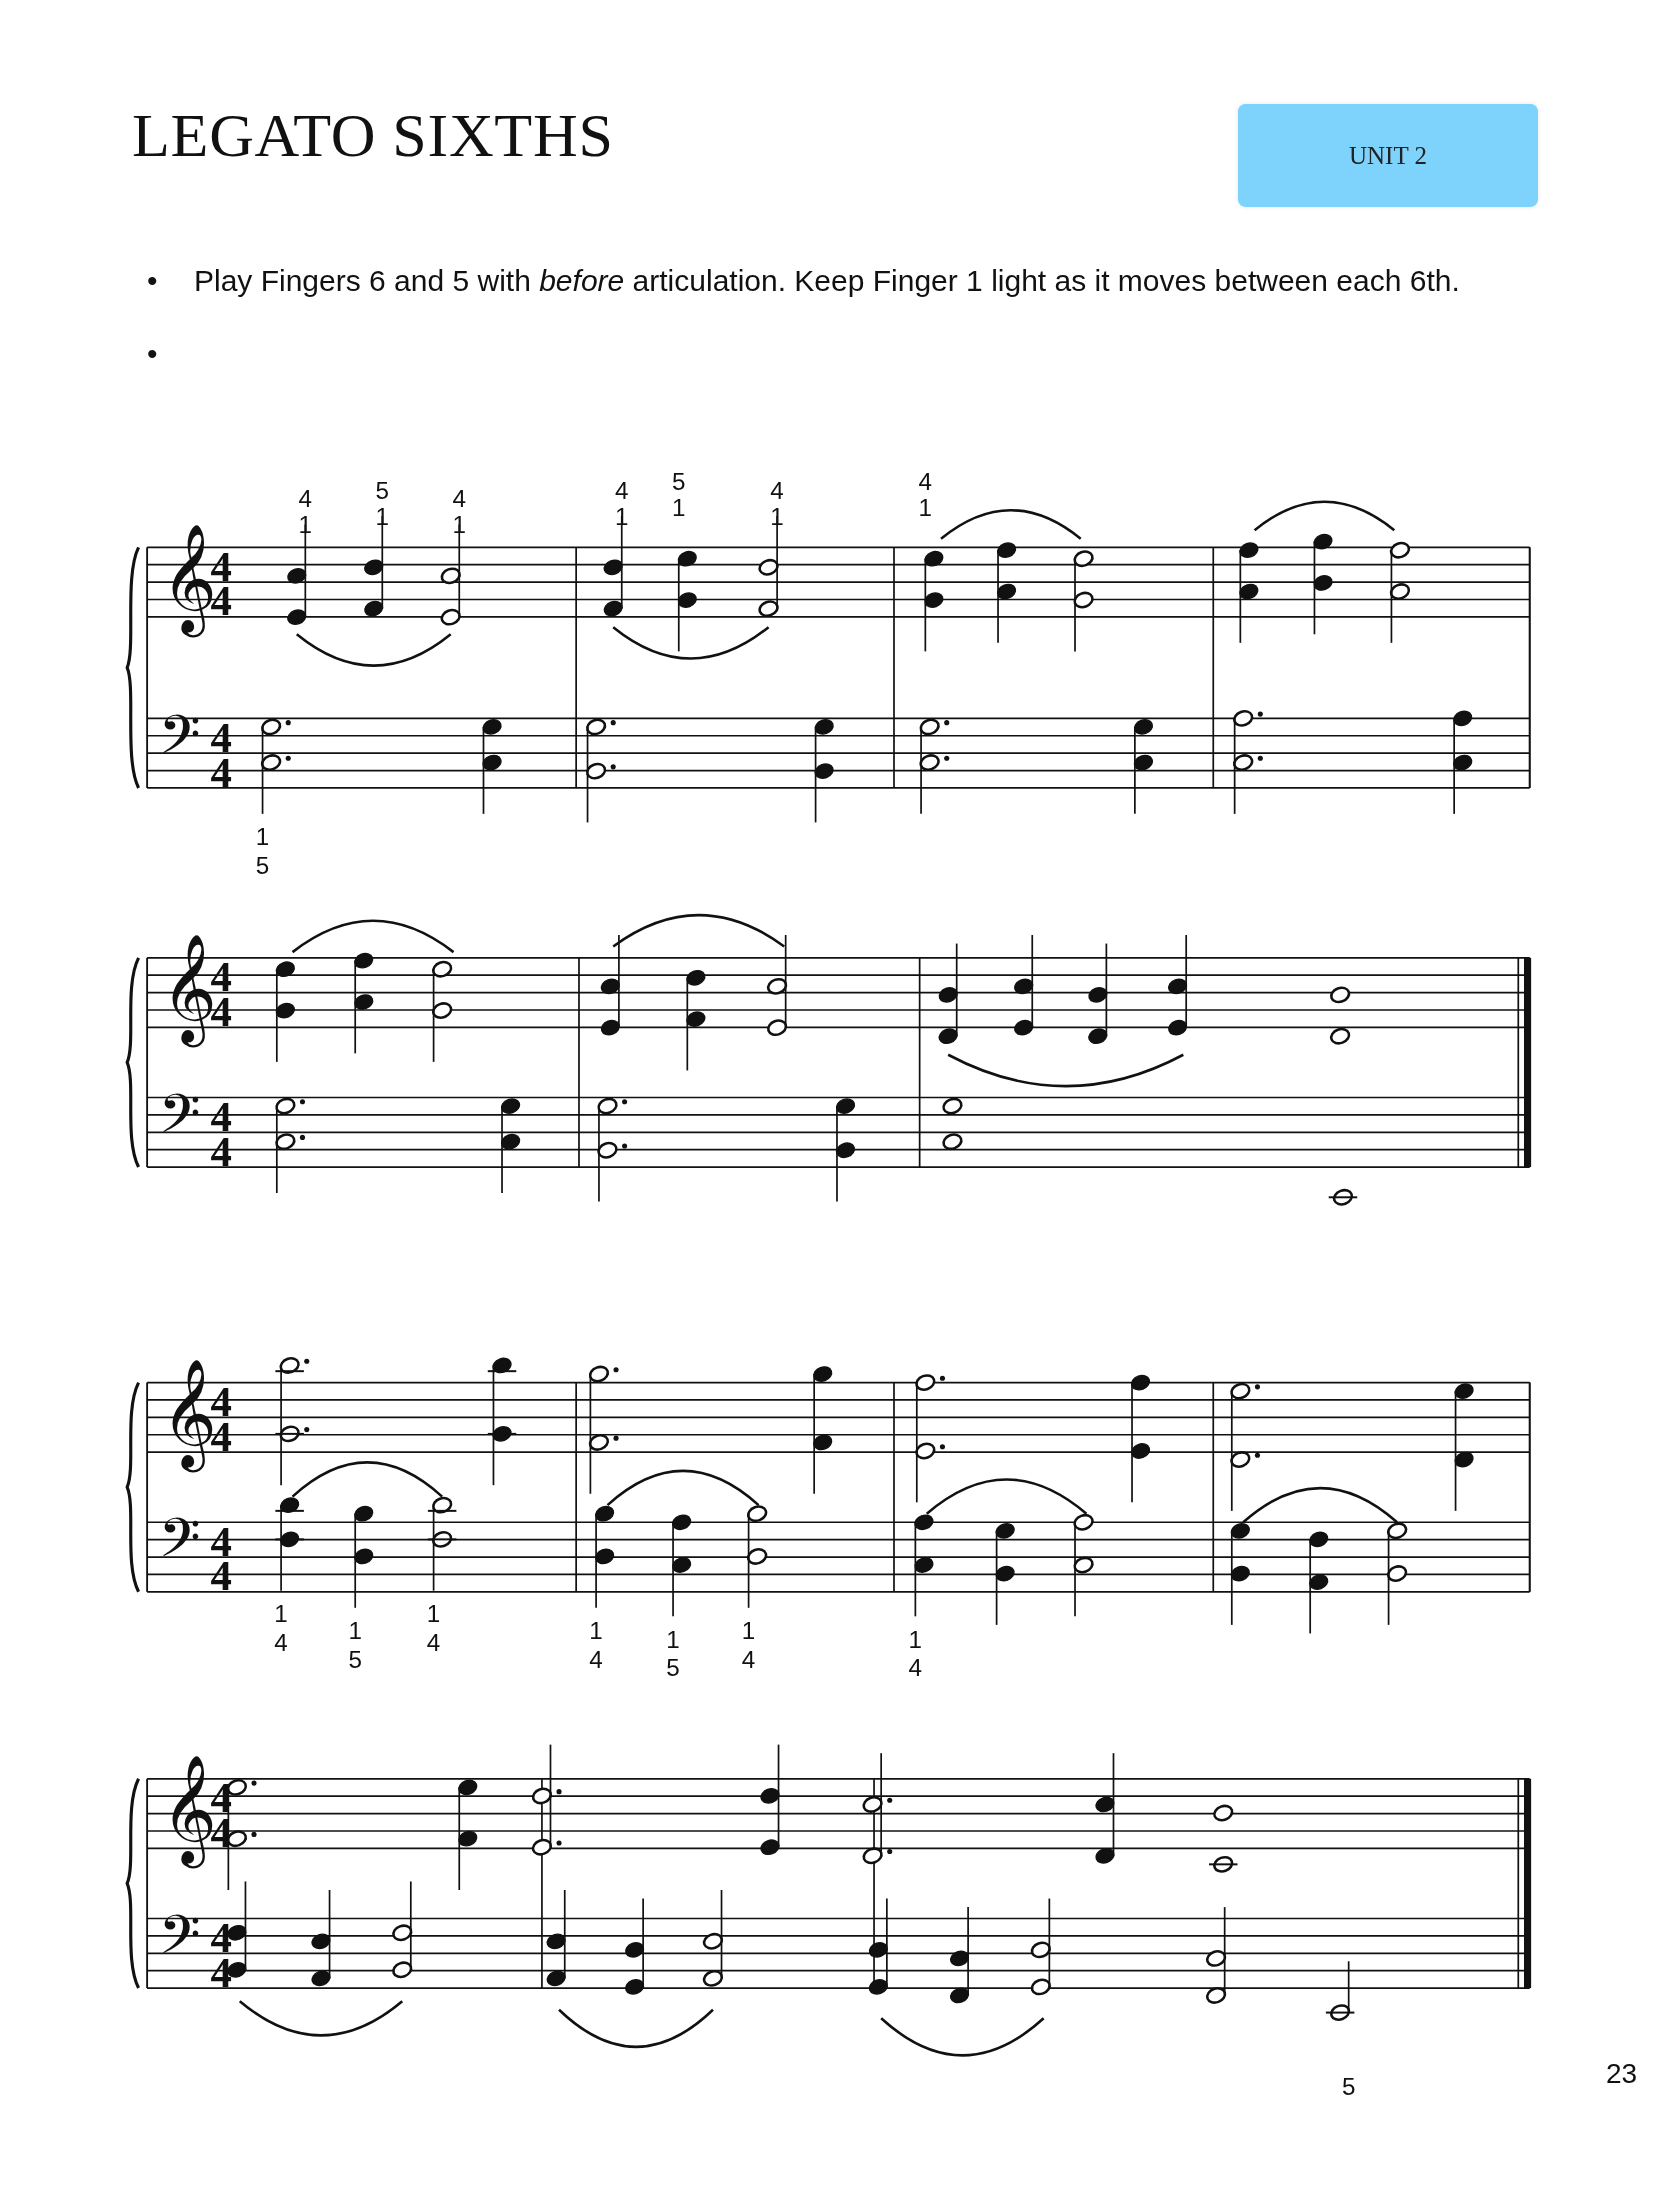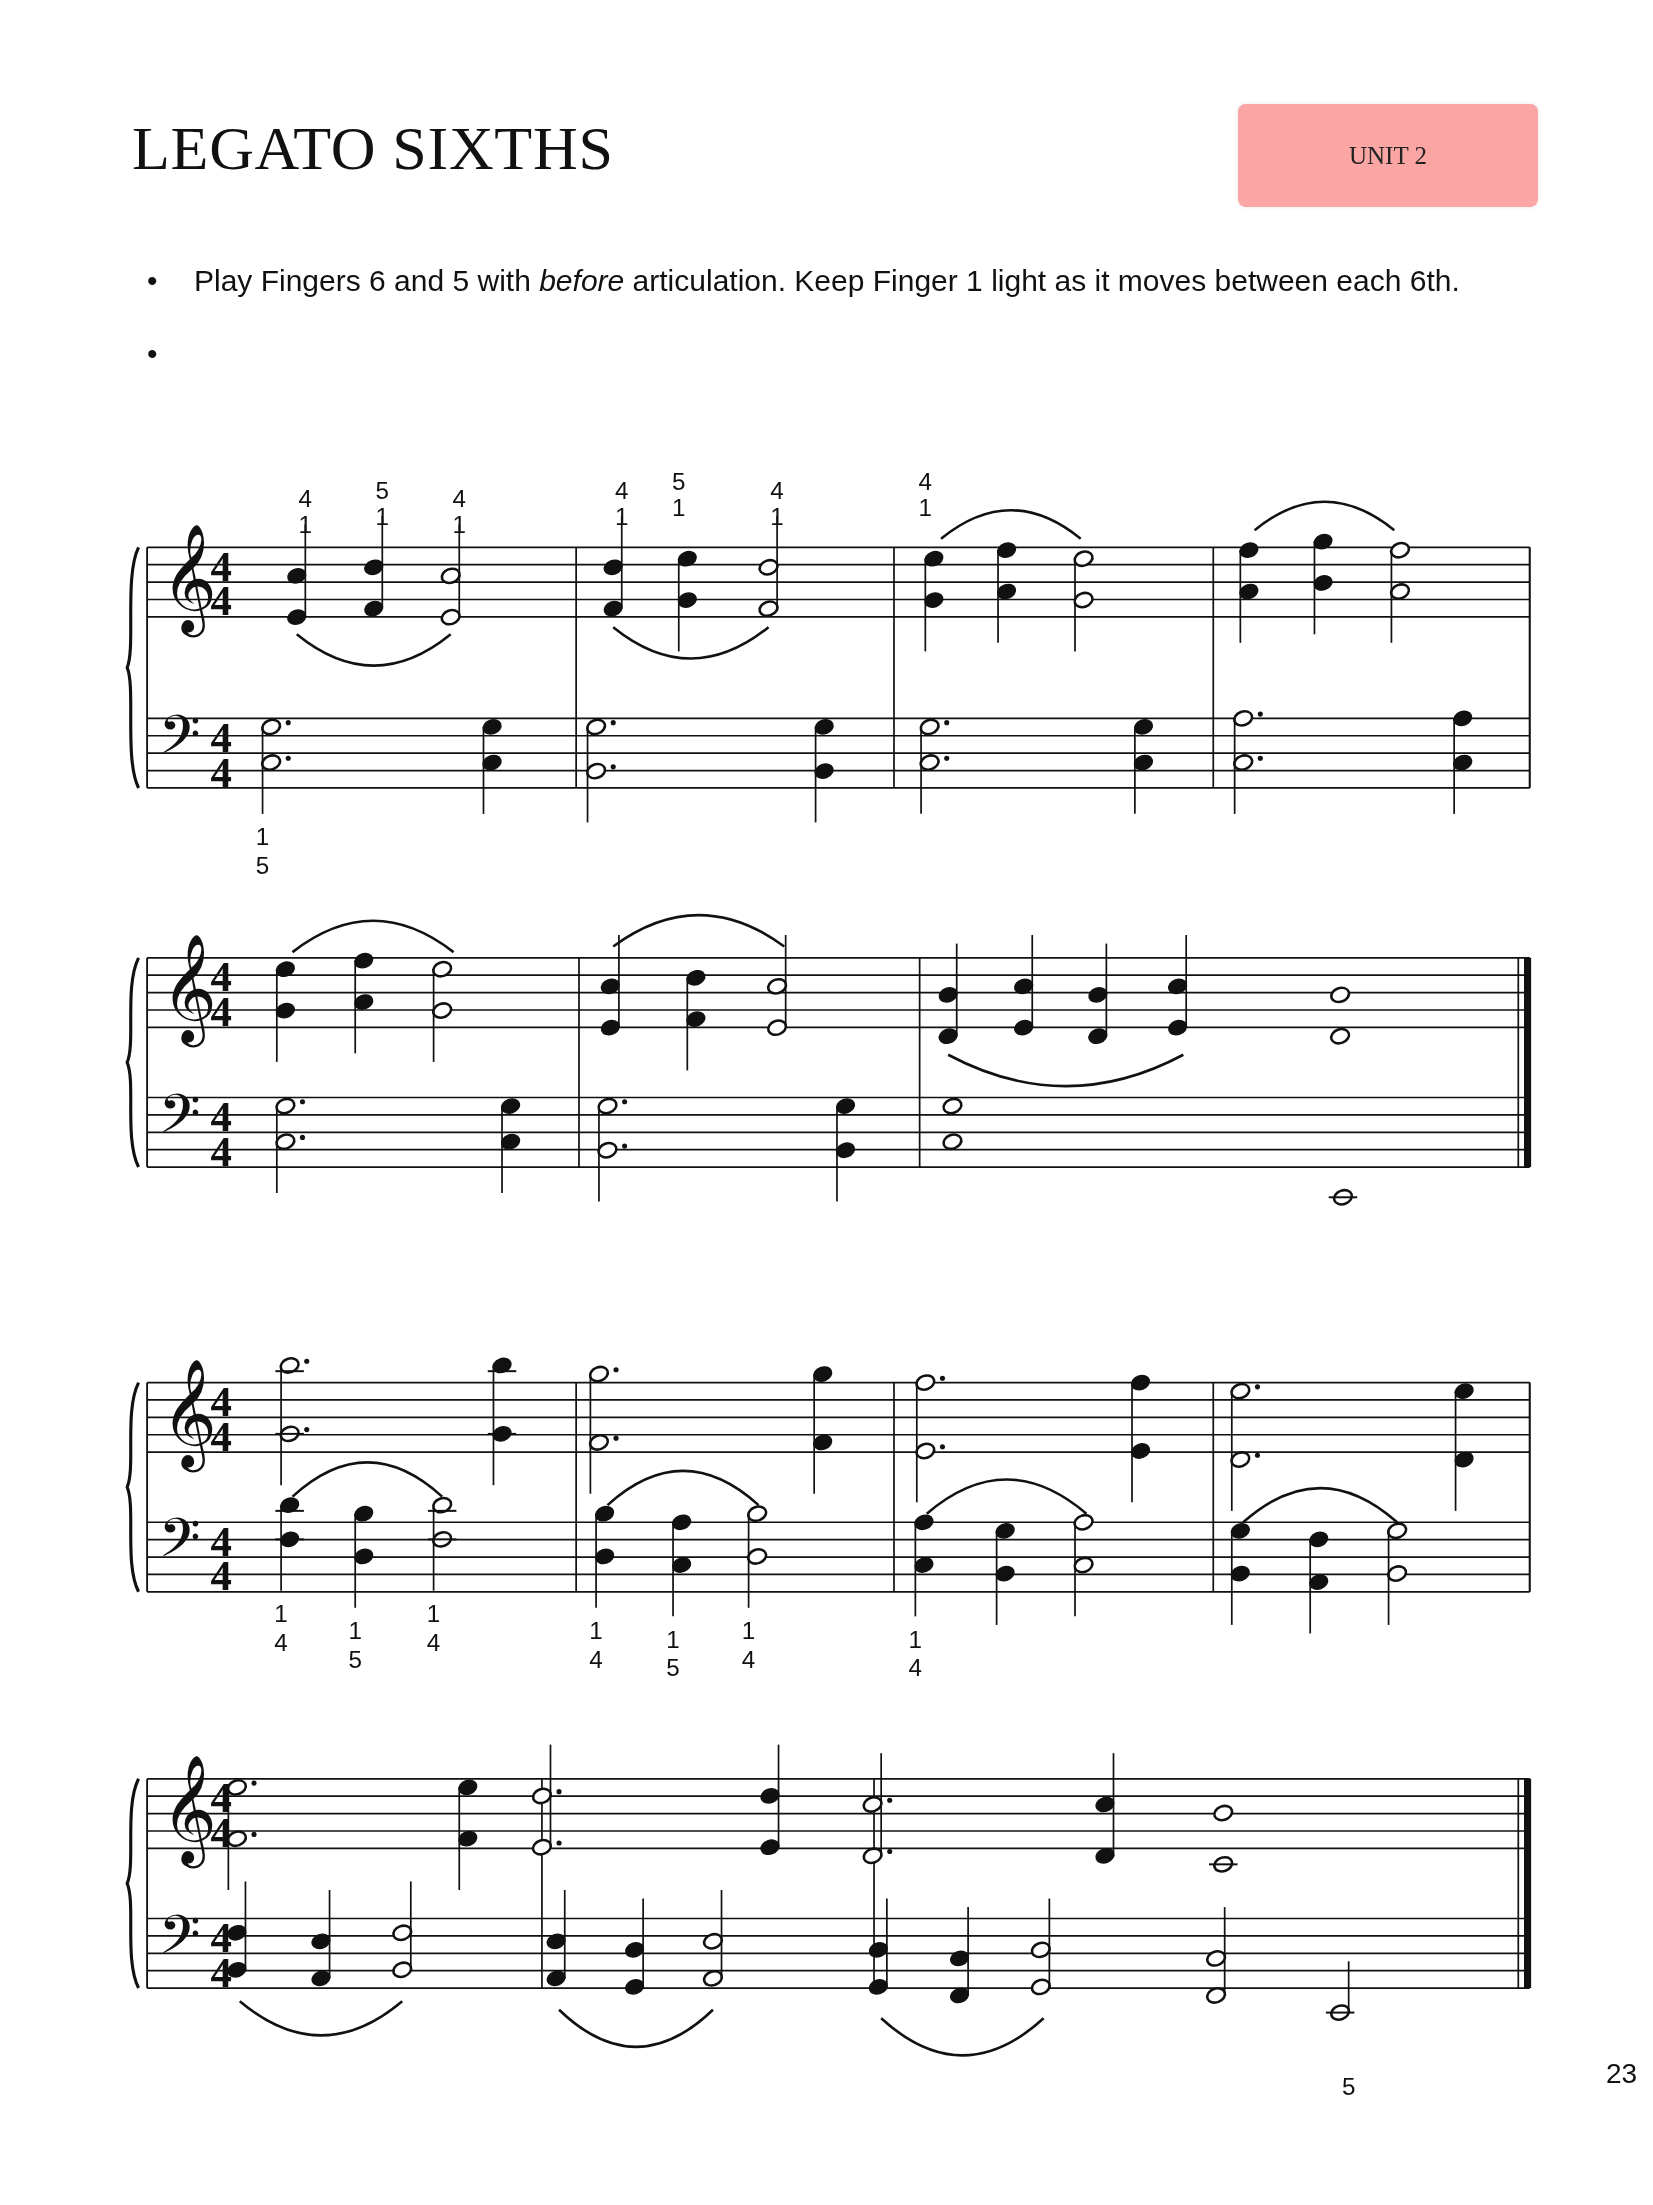--- a/index.html
+++ b/index.html
@@ -1,18 +1,18 @@
 <!DOCTYPE html>
 <html style="font-size:11.8px"><head>
 <meta charset="utf-8">
 <style>
   html,body{margin:0;padding:0;background:#fff;}
   body{width:1654px;height:2205px;position:relative;overflow:hidden;font-family:"Liberation Sans",sans-serif;color:#111;}
-  .title{position:absolute;left:132px;top:113px;font-family:"Liberation Serif",serif;font-size:62px;letter-spacing:0.7px;color:#111;}
-  .unit-box{position:absolute;left:1238px;top:104px;width:300px;height:103px;background:#fca5a5;border-radius:7.4px;box-shadow:0 0 4.4px #e6e6e6;display:flex;align-items:center;justify-content:center;}
+  .title{position:absolute;left:132px;top:100px;font-family:"Liberation Serif",serif;font-size:62px;letter-spacing:0.7px;color:#111;}
+  .unit-box{position:absolute;left:1238px;top:104px;width:300px;height:103px;background:#7dd3fc;border-radius:7.4px;box-shadow:0 0 4.4px #e6e6e6;display:flex;align-items:center;justify-content:center;}
   .unit-label{font-family:"Liberation Serif",serif;font-size:25px;color:#222;}
   .bullets{position:absolute;left:147px;top:262px;width:1338px;font-size:30px;line-height:38px;color:#111;}
   .bullet{display:flex;margin-bottom:35px;}
   .bullet .dot{width:47px;flex:none;}
   .bullet em{font-style:italic;}
   .page-number{position:absolute;left:1606px;top:2058px;font-size:28px;}
   svg.score{position:absolute;left:0;top:0;}
 </style>
 </head>
 <body>

